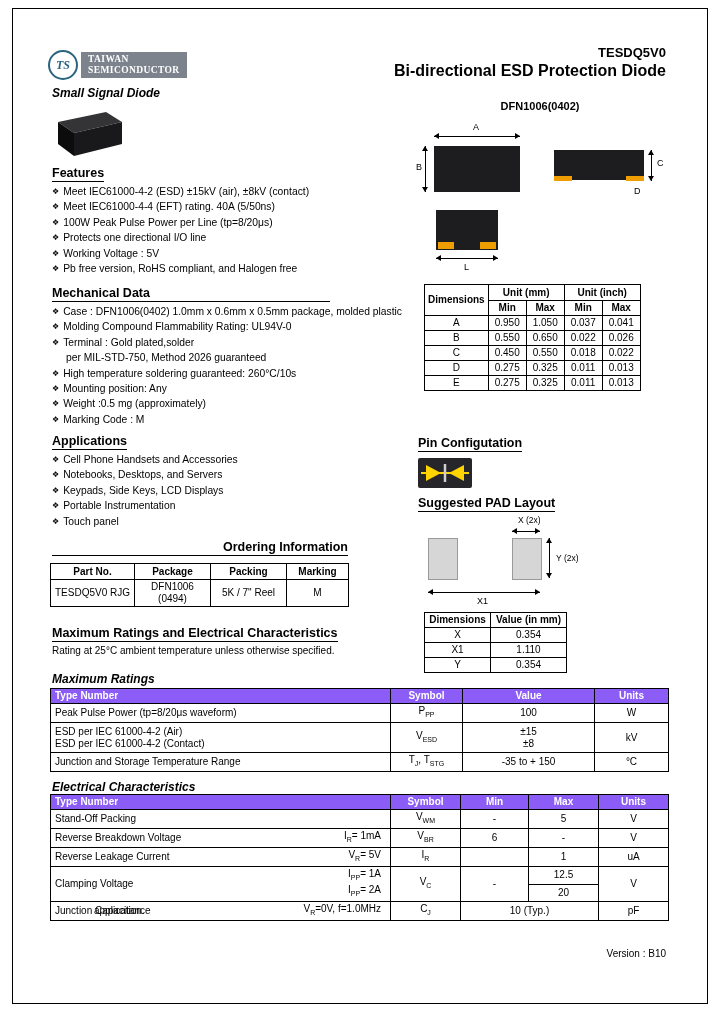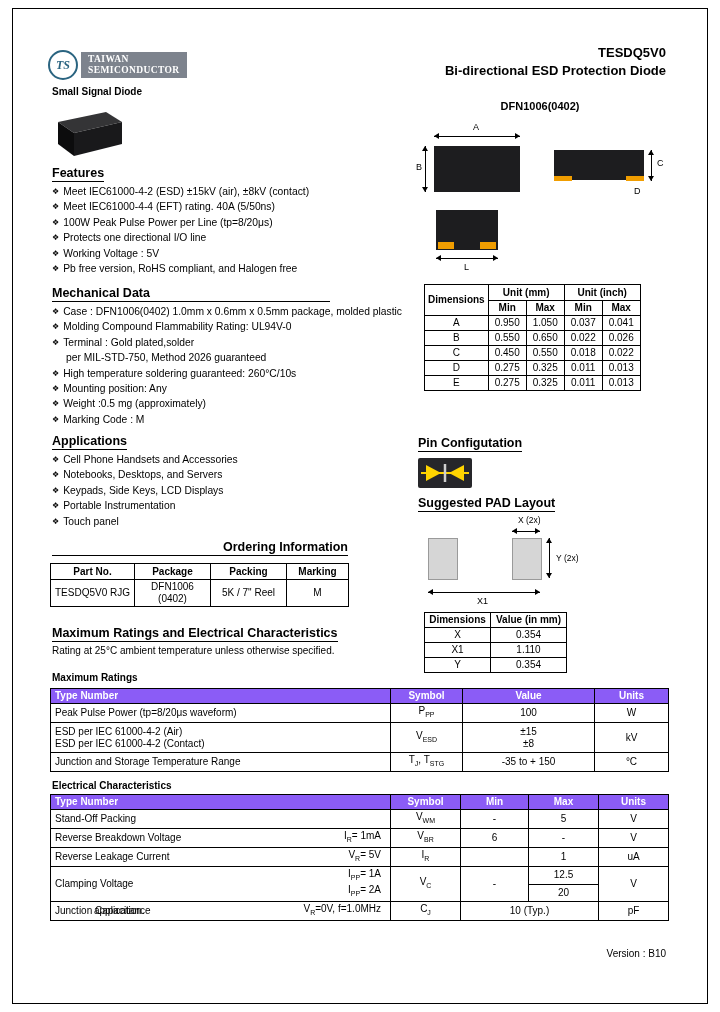--- a/index.html
+++ b/index.html
@@ -1,37 +1,37 @@
 <!DOCTYPE html>
 <html><head>
 <meta charset="utf-8">
 <style>
   html,body{margin:0;padding:0;}
   body{background:#ffffff;}
   .page{position:relative;width:720px;height:1012px;background:#fff;font-family:"Liberation Sans",sans-serif;color:#000;overflow:hidden;}
   .frame{position:absolute;left:12px;top:8px;width:694px;height:994px;border:1px solid #000;pointer-events:none;}
   .abs{position:absolute;}
   .sec{font-size:12.5px;font-weight:bold;border-bottom:1px solid #000;padding-bottom:1px;margin:0;display:inline-block;}
-  .subsec{font-size:10px;font-weight:bold;}
+  .subsec{font-size:12px;font-weight:bold;font-style:italic;}
   ul.blist{list-style:none;margin:0;padding:0;font-size:10.3px;}
   ul.blist li{display:flex;align-items:flex-start;line-height:15.4px;}
   ul.blist li .bullet{font-size:8px;margin-right:4px;line-height:15.4px;}
   ul.blist li.cont{padding-left:14px;}
   table{border-collapse:collapse;font-size:10px;color:#000;table-layout:fixed;}
   th,td{border:1px solid #000;padding:1px 3px;text-align:center;font-weight:normal;line-height:12px;vertical-align:middle;overflow:hidden;}
   th.bold{font-weight:bold;}
   tr.dark th{background:#8b5cf6;color:#fff;font-weight:bold;}
   td.left{text-align:left;padding-left:4px;}
   sub{font-size:7px;}
   .split{display:flex;justify-content:space-between;align-items:center;padding-right:6px;}
   .cond-stack{display:flex;flex-direction:column;text-align:right;}
   .logo-mark{width:26px;height:26px;border-radius:50%;border:2.5px solid #2a6480;color:#2a6480;font-weight:bold;font-style:italic;font-size:12px;display:flex;align-items:center;justify-content:center;margin-right:3px;background:#fff;}
   .logo-box{background:#7d838d;color:#fff;font-size:9.5px;font-weight:bold;padding:2px 7px;line-height:11px;letter-spacing:0.4px;}
   .title-part{font-size:13px;font-weight:bold;line-height:18px;}
-  .title-sub{font-size:13px;font-weight:bold;line-height:18px;padding-left:32px;}
+  .title-sub{font-size:16px;font-weight:bold;line-height:18px;padding-left:32px;}
   .body-black{background:#1d1d1f;}
   .pad-orange{background:#f09d00;}
   .pad-gray{background:#d6d6d6;border:1px solid #9a9a9a;}
   .dim-h{position:absolute;height:1px;background:#000;}
   .dim-v{position:absolute;width:1px;background:#000;}
   .dim-h::before,.dim-h::after{content:"";position:absolute;top:-3px;border-top:3px solid transparent;border-bottom:3px solid transparent;}
   .dim-h::before{left:0;border-right:5px solid #000;}
   .dim-h::after{right:0;border-left:5px solid #000;}
   .dim-v::before,.dim-v::after{content:"";position:absolute;left:-3px;border-left:3px solid transparent;border-right:3px solid transparent;}
   .dim-v::before{top:0;border-bottom:5px solid #000;}
@@ -268,21 +268,21 @@
       </colgroup>
     <tbody>
         <tr style="height:16px;">
       <th class="bold">Part No.</th>
       <th class="bold">Package</th>
       <th class="bold">Packing</th>
       <th class="bold">Marking</th>
     </tr>
     <tr style="height:16px;">
       <td>TESDQ5V0 RJG</td>
-      <td>DFN1006 (0402)</td>
+      <td>DFN1006 (0494)</td>
       <td>5K / 7" Reel</td>
       <td>M</td>
     </tr>
   </tbody>
     </table>
 
   <table class="abs" style="left:424px;top:612px;">
     <colgroup>
         <col style="width:66px">
         <col style="width:76px">

